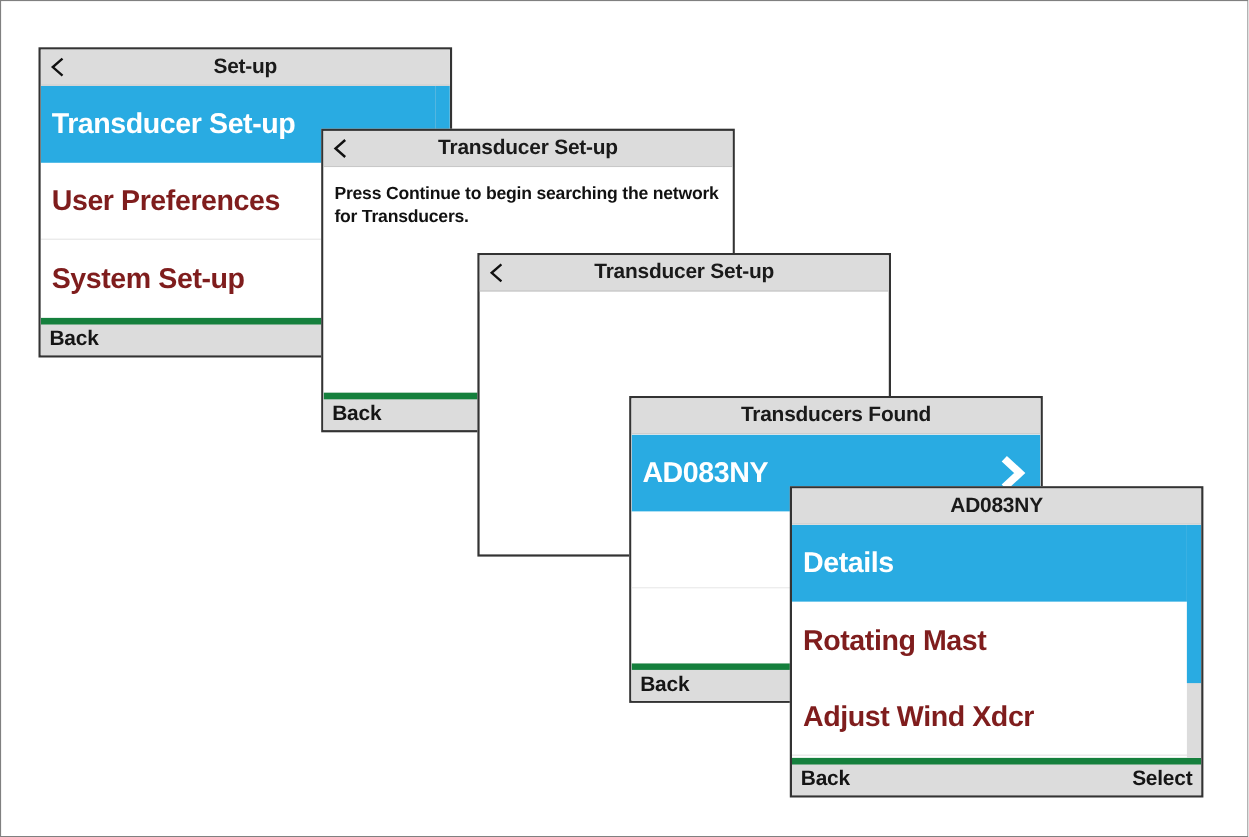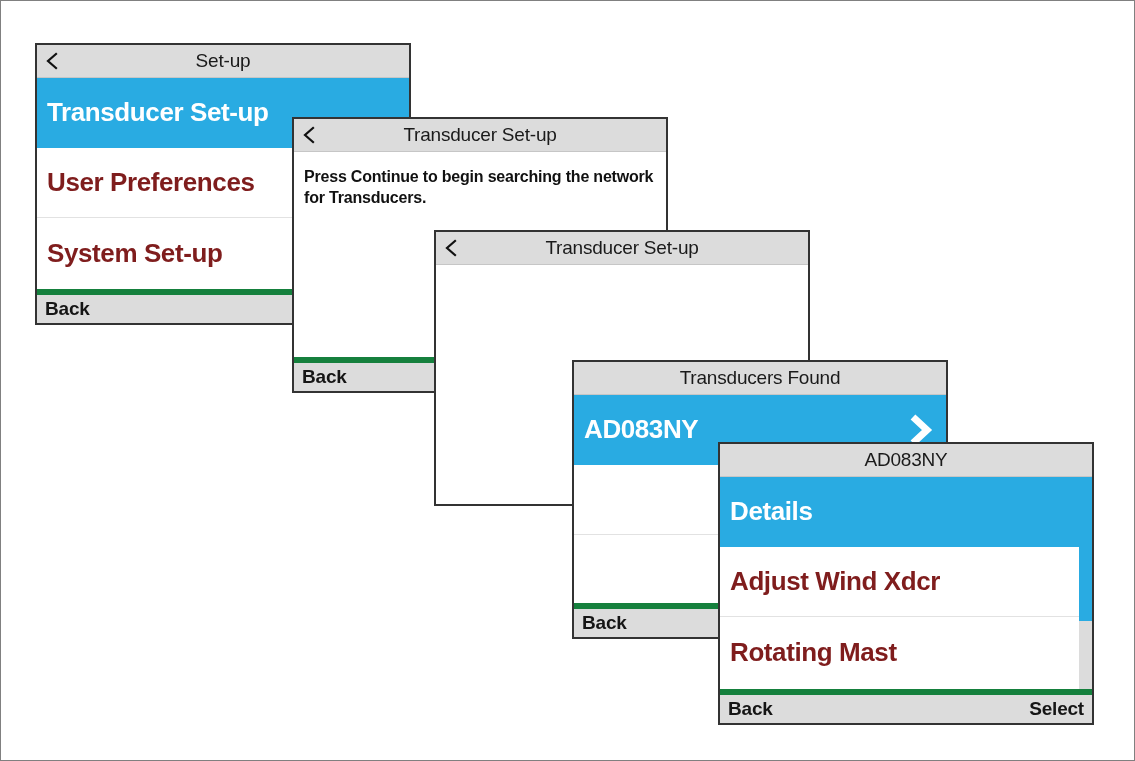--- a/index.html
+++ b/index.html
@@ -34,21 +34,21 @@
     background: #dcdcdc;
     height: 32px;
     flex: 0 0 32px;
     display: flex;
     align-items: center;
     justify-content: center;
     border-bottom: 1px solid #c6c6c6;
   }
   .titlebar .title {
     font-size: 19px;
-    font-weight: normal;
+    font-weight: bold;
     color: #1a1a1a;
     letter-spacing: -0.2px;
   }
   .back-chevron {
     position: absolute;
     left: 8px;
     top: 50%;
     transform: translateY(-50%);
     width: 14px;
     height: 18px;
@@ -275,25 +275,25 @@
 
   <div class="panel" id="panel-device">
     <div class="titlebar">
       <span class="title">AD083NY</span>
     </div>
     <div class="body">
       <div class="content-area">
         <div class="row selected" style="height:70px">
           <span class="row-label">Details</span>
         </div>
+        <div class="row" style="height:70px;border-bottom:none">
+          <span class="row-label">Rotating Mast</span>
+        </div>
         <div class="row" style="height:70px">
           <span class="row-label">Adjust Wind Xdcr</span>
-        </div>
-        <div class="row" style="height:70px;border-bottom:none">
-          <span class="row-label">Rotating Mast</span>
         </div>
         <div class="scrollbar">
           <div class="thumb" style="top:0; height:68%"></div>
         </div>
       </div>
       <div class="softkeys">
         <span class="sk">Back</span>
         <span class="sk right">Select</span>
       </div>
     </div>

